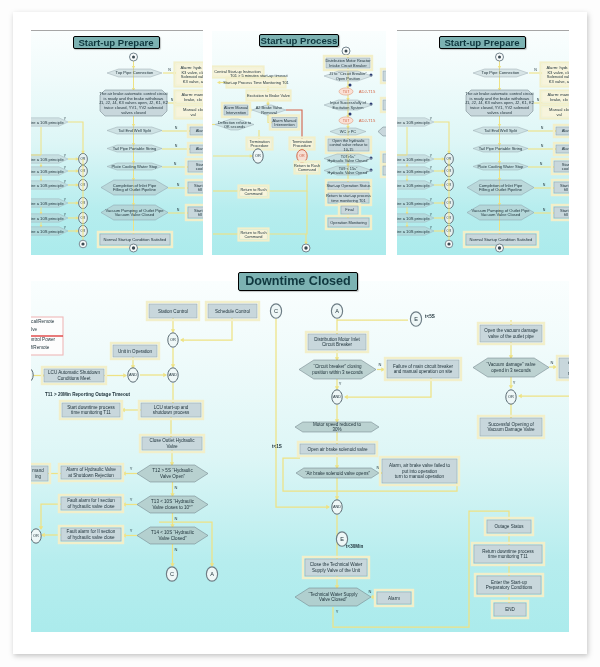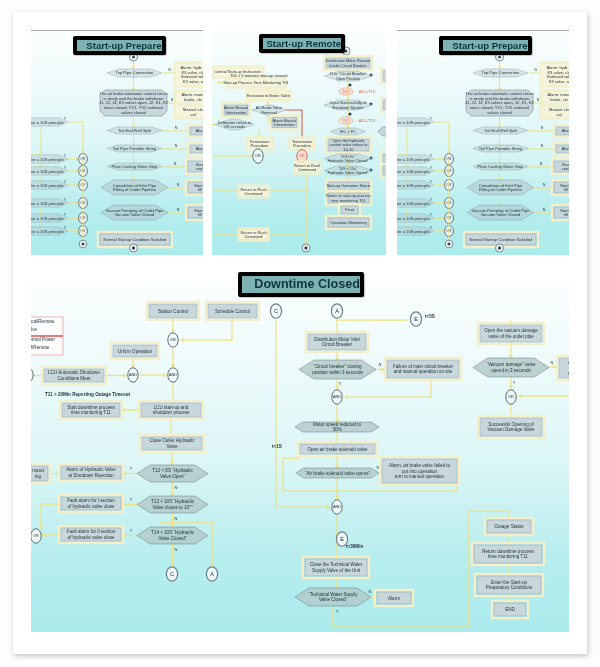--- a/index.html
+++ b/index.html
@@ -4,21 +4,21 @@
 <style>
 html,body{margin:0;padding:0;background:#fff;}
 body{width:600px;height:667px;font-family:"Liberation Sans",sans-serif;overflow:hidden;}
 #stage{position:relative;width:600px;height:667px;background:#fdfdfd;}
 #page{position:absolute;left:13px;top:12px;width:574px;height:642px;background:#fff;
       box-shadow:1px 2px 5px rgba(110,110,110,.40);}
 .panel{position:absolute;overflow:hidden;
   background:linear-gradient(to bottom,#fafefe 0%,#f0fbfb 20%,#ddf6f6 50%,#b6edee 80%,#abebec 100%);}
 .rule{position:absolute;height:1px;background:#a6a6a6;}
 .ptitle{position:absolute;background:#7cb2b2;color:#0f373e;font-weight:bold;
-        text-align:right;border-radius:2px;border:4px solid #000000;
+        text-align:center;border-radius:2px;border:1px solid #000000;
         box-shadow:1px 1px 1px rgba(0,0,0,.22);white-space:nowrap;}
 .fsvg{position:absolute;left:0;top:0;}
 #blurwrap{position:absolute;left:0;top:0;width:574px;height:642px;filter:blur(0.72px);}
 text{font-family:"Liberation Sans",sans-serif;}
 </style>
 </head>
 <body>
 
 <div id="stage">
 <div id="page">
@@ -1044,18 +1044,18 @@
 <rect x="463" y="322" width="32" height="13" fill="#c8d7dc" stroke="#8fa0a8" stroke-width="0.5"></rect>
 <text x="479.0" y="330.14" font-size="4.55" font-weight="normal" fill="#1d3038" text-anchor="middle">END</text>
 </g>
 <text x="14" y="115" font-size="4.6" font-weight="bold" fill="#1d3038">T11 &gt; 20Min Reporting Outage Timeout</text>
 <text x="241" y="167" font-size="4.6" font-weight="bold" fill="#1d3038">t&lt;1S</text>
 <text x="394" y="37" font-size="4.6" font-weight="bold" fill="#1d3038">t&lt;5S</text>
 <text x="315" y="267" font-size="4.6" font-weight="bold" fill="#1d3038">t&lt;30Min</text>
 </svg>
         </div>
 <div class="ptitle" style="left:59.5px;top:23.5px;width:85px;height:11px;font-size:9.6px;line-height:11px">Start-up Prepare</div>
-<div class="ptitle" style="left:246px;top:22px;width:78px;height:11px;font-size:9.6px;line-height:11px">Start-up Remote</div>
+<div class="ptitle" style="left:246px;top:22px;width:78px;height:11px;font-size:9.6px;line-height:11px">Start-up Process</div>
 <div class="ptitle" style="left:425.5px;top:23.5px;width:85px;height:11px;font-size:9.6px;line-height:11px">Start-up Prepare</div>
 <div class="ptitle" style="left:225px;top:260px;width:118px;height:17px;font-size:12.6px;line-height:17px">Downtime Closed</div>
       </div>
 </div>
 </div>
 
 </body></html>

